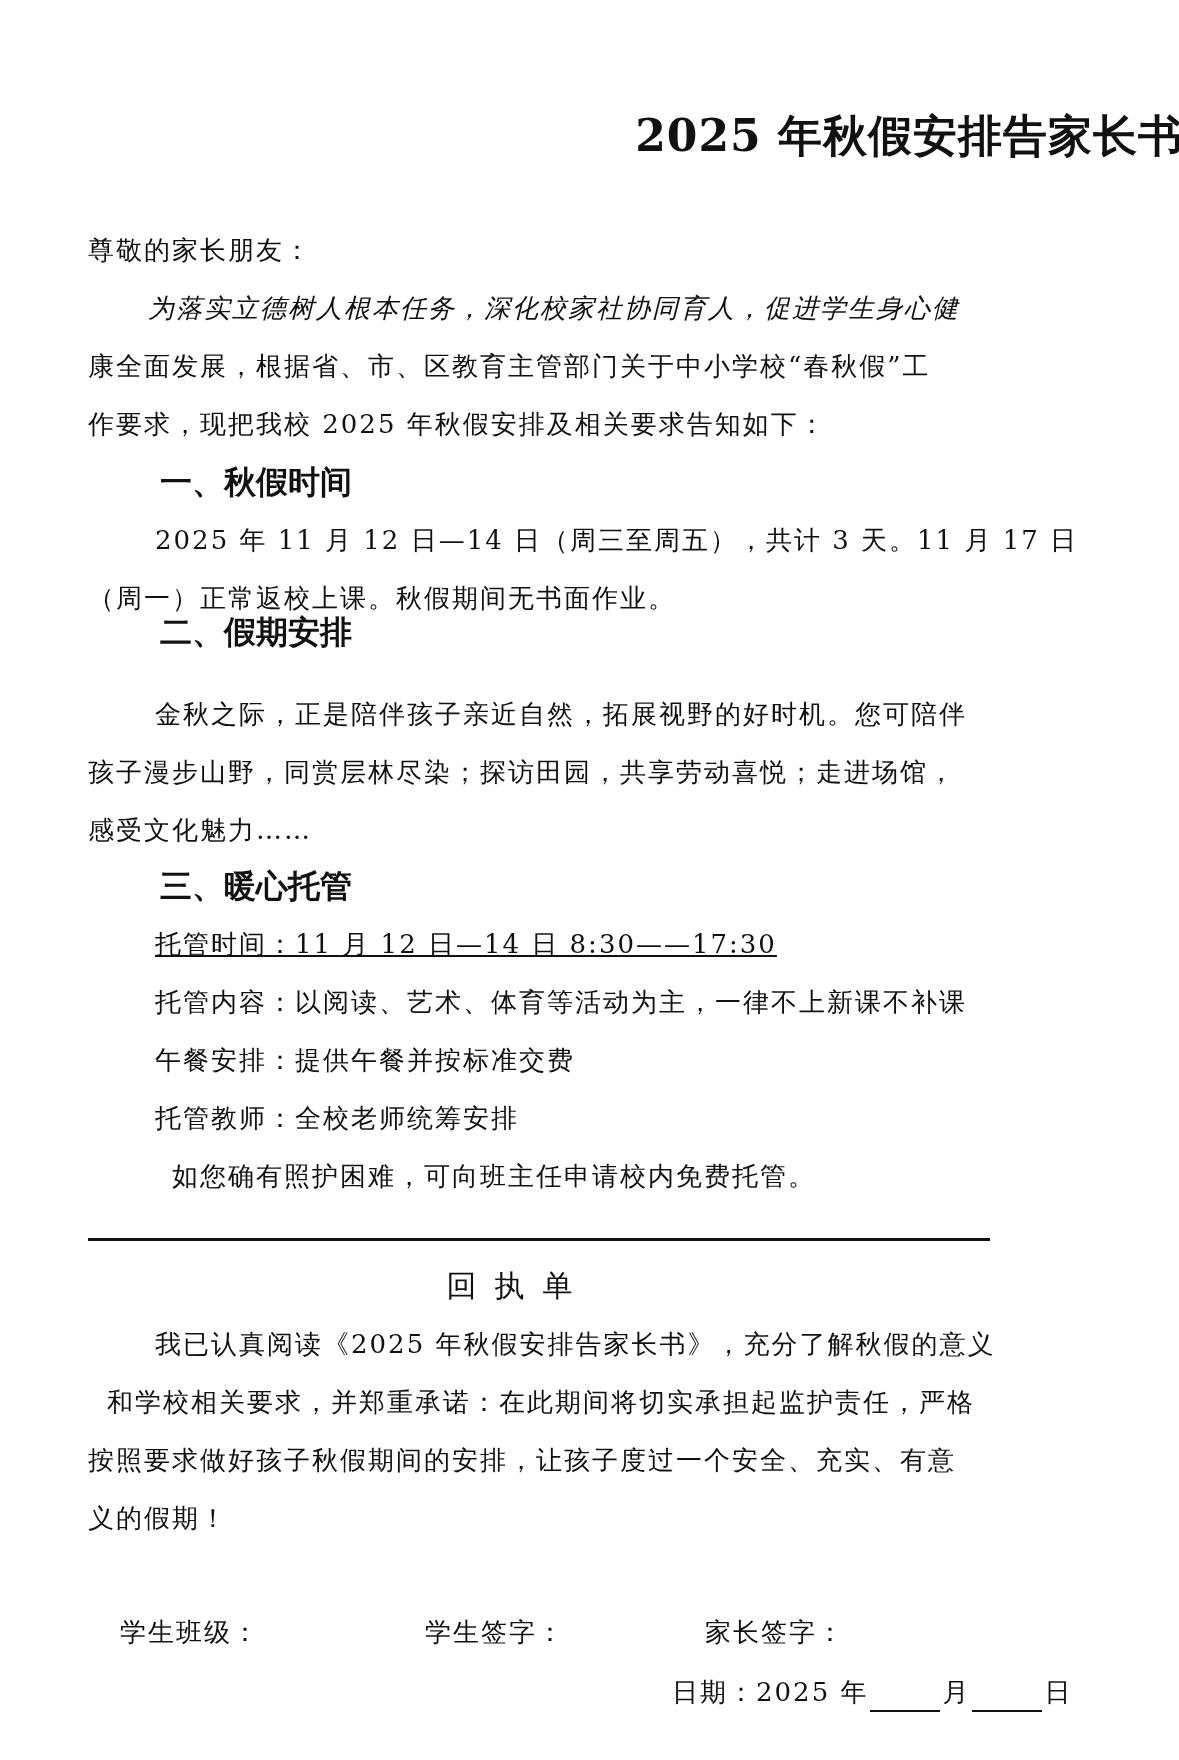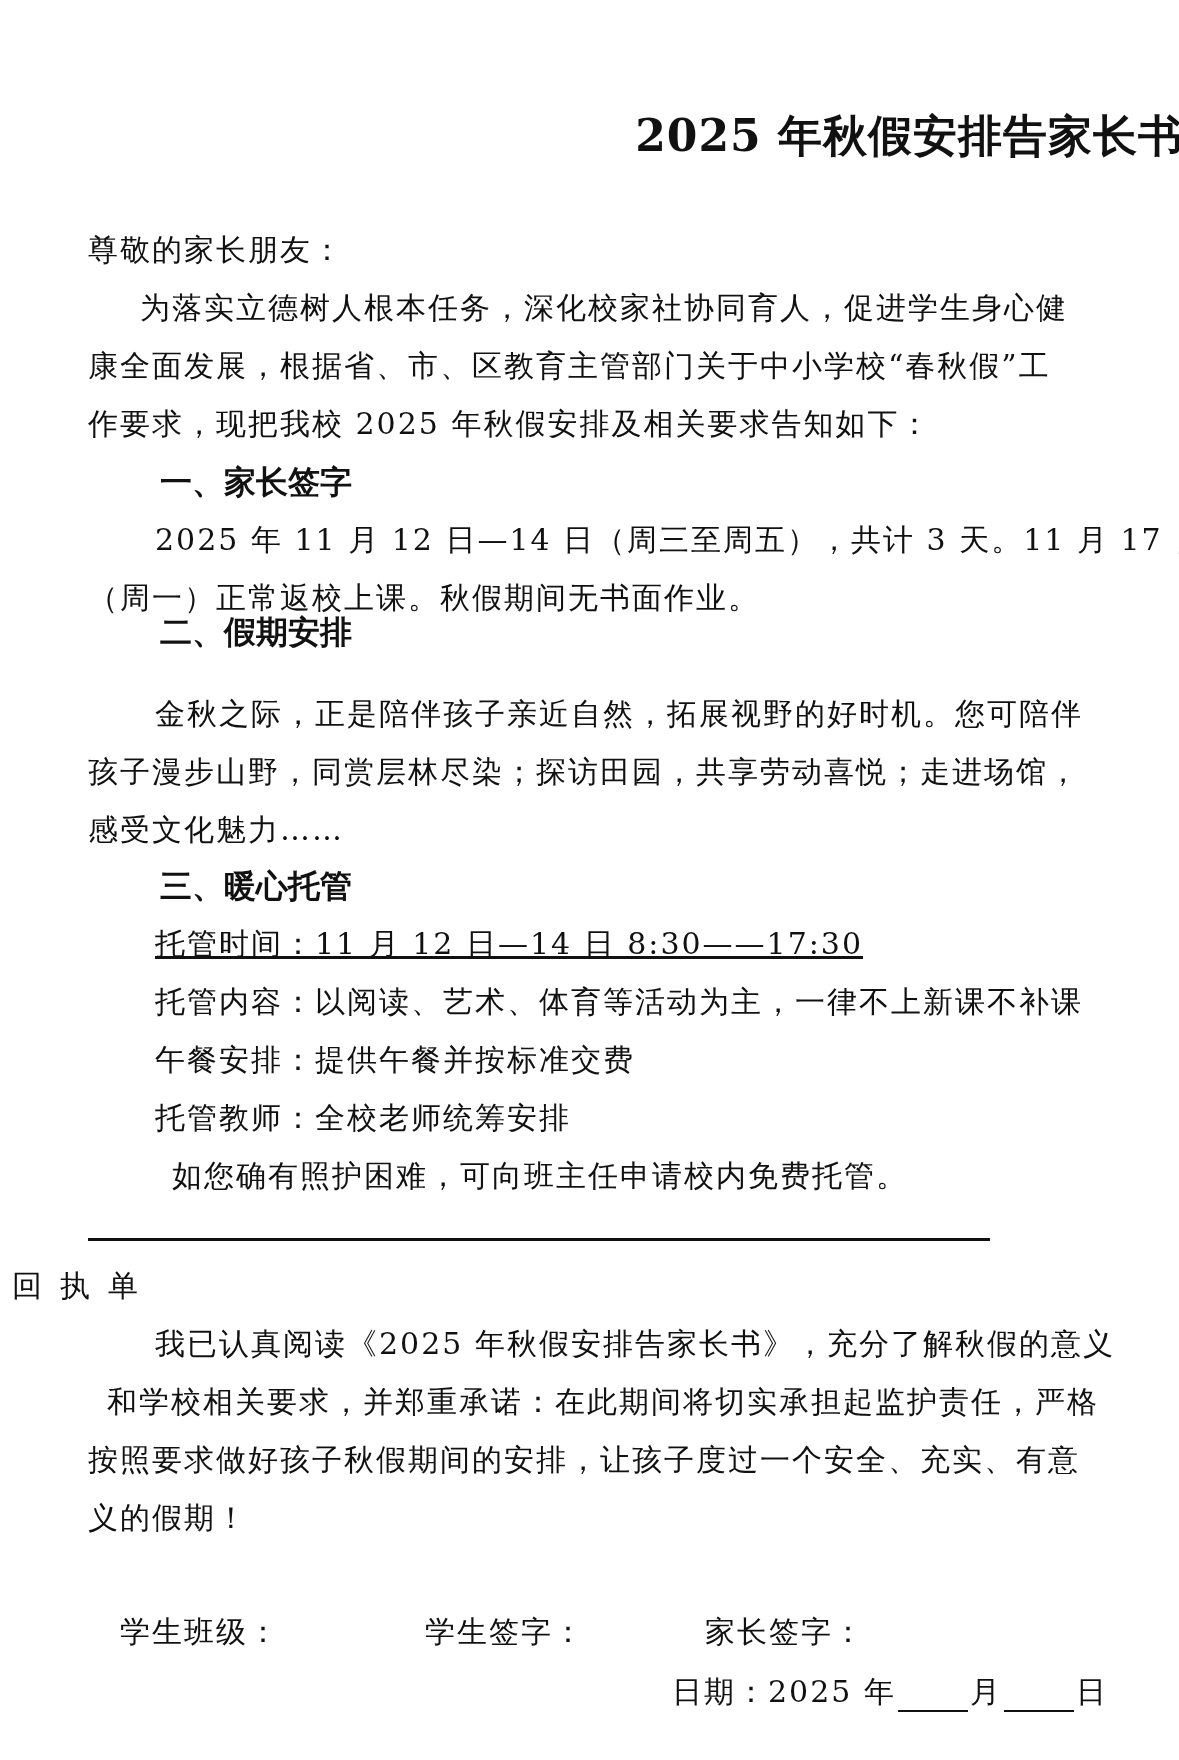--- a/index.html
+++ b/index.html
@@ -3,56 +3,56 @@
   <meta charset="utf-8">
   <style>
     html, body { margin: 0; padding: 0; background: #ffffff; }
     body {
       width: 1179px; height: 1760px; position: relative; overflow: hidden;
       font-family: "DejaVu Serif", "Liberation Serif", serif;
       color: #111111;
     }
     .line {
       position: absolute; white-space: nowrap;
-      font-size: 30px; line-height: 40px;
+      font-size: 26px; line-height: 40px;
       letter-spacing: 2px;
     }
     .title {
       position: absolute; left: 4px; width: 1179px; top: 108px;
       text-align: right; font-size: 44px; line-height: 56px; font-weight: bold;
       font-family: "DejaVu Serif", "Liberation Serif", serif;
       letter-spacing: 1px;
     }
     .heading {
       position: absolute; white-space: nowrap;
       font-size: 32px; line-height: 40px; font-weight: bold;
       font-family: "DejaVu Sans", "Liberation Sans", sans-serif;
     }
     .divider {
       position: absolute; left: 88px; top: 1238px; width: 902px; height: 0;
       border-top: 3px solid #111;
     }
     .receipt-title {
-      position: absolute; left: 12px; width: 1025px; top: 1266px; 
+      position: absolute; left: 6px; width: 1025px; top: 1266px; text-align: center;
       font-size: 30px; line-height: 40px; letter-spacing: 18px;
     }
     .blank { display: inline-block; width: 70px; border-bottom: 2px solid #111; height: 28px; vertical-align: bottom; margin: 0 2px; }
   </style>
 </head>
 <body>
 
 <div class="title">2025 年秋假安排告家长书</div>
 
 <div class="line" style="left:88px; top:230px;">尊敬的家长朋友：</div>
 
-<div class="line" style="left:140px; top:288px;">为落实立德树人根本任务，深化校家社协同育人，促进学生身心健</div>
+<div class="line" style="left:148px; top:288px;font-style:italic;">为落实立德树人根本任务，深化校家社协同育人，促进学生身心健</div>
 <div class="line" style="left:88px; top:346px;">康全面发展，根据省、市、区教育主管部门关于中小学校“春秋假”工</div>
 <div class="line" style="left:88px; top:404px;">作要求，现把我校 2025 年秋假安排及相关要求告知如下：</div>
 
-<div class="heading" style="left:160px; top:462px;">一、家长签字</div>
+<div class="heading" style="left:160px; top:462px;">一、秋假时间</div>
 <div class="line" style="left:155px; top:520px;">2025 年 11 月 12 日—14 日（周三至周五），共计 3 天。11 月 17 日</div>
 <div class="line" style="left:88px; top:578px;">（周一）正常返校上课。秋假期间无书面作业。</div>
 
 <div class="heading" style="left:160px; top:612px;">二、假期安排</div>
 <div class="line" style="left:155px; top:694px;">金秋之际，正是陪伴孩子亲近自然，拓展视野的好时机。您可陪伴</div>
 <div class="line" style="left:88px; top:752px;">孩子漫步山野，同赏层林尽染；探访田园，共享劳动喜悦；走进场馆，</div>
 <div class="line" style="left:88px; top:810px;">感受文化魅力……</div>
 
 <div class="heading" style="left:160px; top:866px;">三、暖心托管</div>
 <div class="line" style="left:155px; top:924px;text-decoration:underline;">托管时间：11 月 12 日—14 日 8:30——17:30</div>

